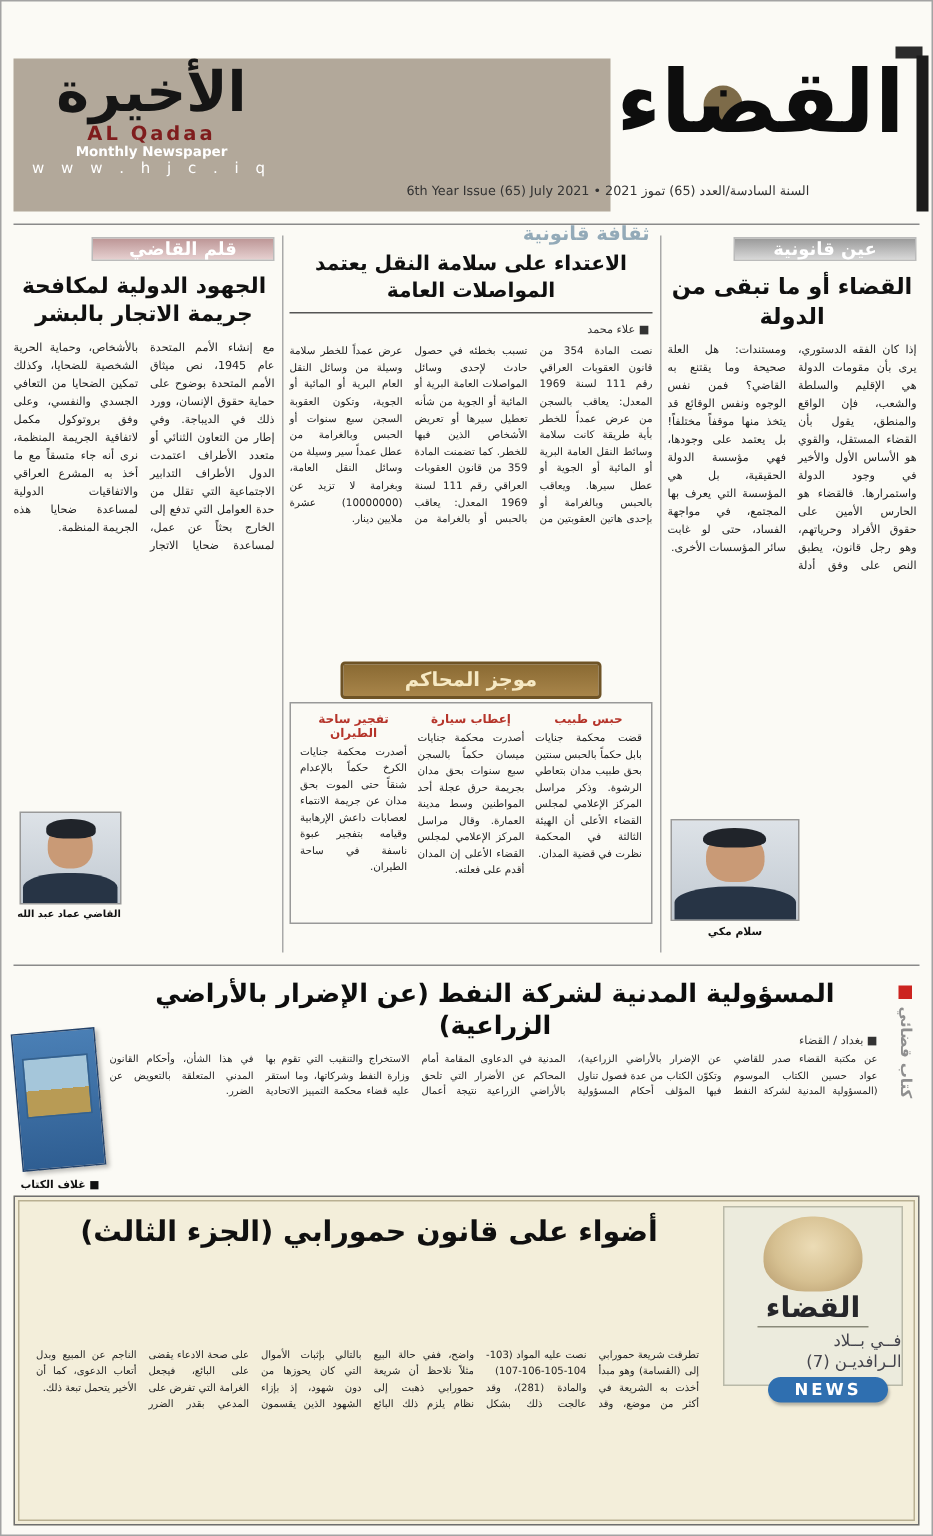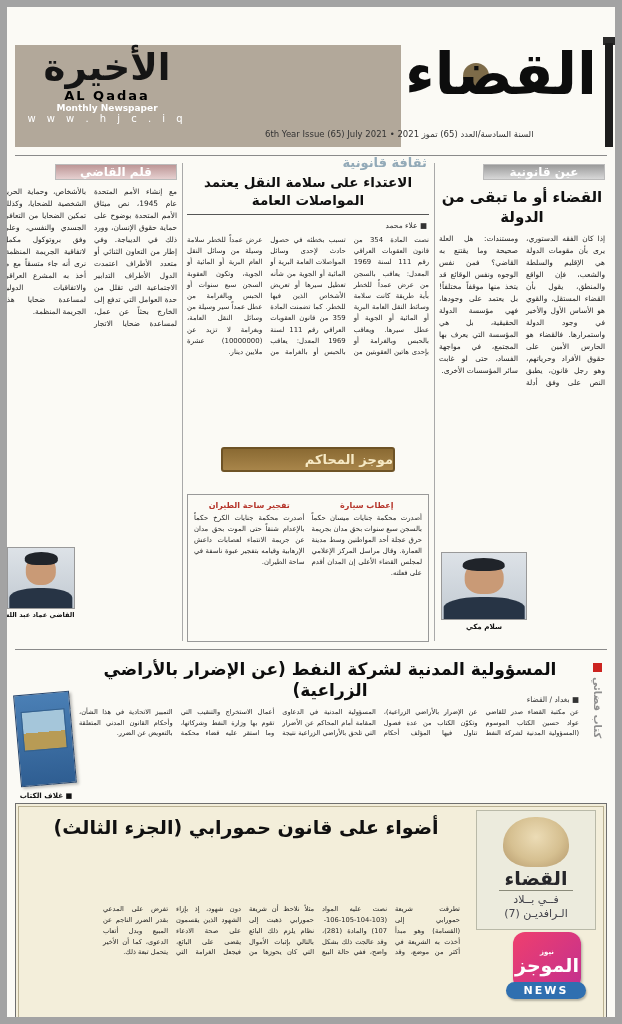--- a/index.html
+++ b/index.html
@@ -1,24 +1,24 @@
 <!DOCTYPE html>
 <html lang="ar"><head>
 <meta charset="utf-8">
 <style>
   html,body{margin:0;padding:0;background:#e8e8e8;}
   .page{position:relative;width:622px;height:1024px;margin:0 auto;background:#fbfaf5;
-        font-family:"DejaVu Sans",sans-serif;direction:rtl;overflow:hidden;border:7px solid #a3a3a3;box-sizing:border-box;}
+        font-family:"DejaVu Sans",sans-serif;direction:rtl;overflow:hidden;border:1px solid #a3a3a3;box-sizing:border-box;}
   .abs{position:absolute;}
   
   .corner-mark{left:596px;top:30px;width:18px;height:8px;background:#2b2b2b;}
   .tan-band{right:214px;left:8px;top:38px;height:102px;background:#b2a89a;}
   .lastpage{position:absolute;left:12px;top:4px;width:160px;text-align:center;direction:rtl;}
   .lastpage-title{font-size:37px;font-weight:bold;color:#151515;line-height:1.05;}
-  .brand-en{font-size:13px;font-weight:bold;color:#000000;letter-spacing:2px;direction:ltr;}
+  .brand-en{font-size:13px;font-weight:bold;color:#7f1d1d;letter-spacing:2px;direction:ltr;}
   .brand-sub{font-size:9px;font-weight:bold;color:#fff;direction:ltr;}
   .website{font-size:10px;color:#fff;letter-spacing:4px;direction:ltr;}
   .masthead{right:10px;top:30px;width:200px;height:86px;text-align:left;direction:rtl;}
   .masthead-title{position:relative;z-index:1;font-size:58px;font-weight:bold;color:#0d0d0d;line-height:1.3;}
   .masthead-accent{position:absolute;z-index:0;left:58px;top:26px;width:26px;height:26px;border-radius:50%;background:#7d6b49;}
   .right-strip{right:2px;top:36px;width:8px;height:104px;background:#1c1c1c;}
   .dateline{right:20px;top:122px;width:330px;font-size:8.5px;color:#333;text-align:left;direction:rtl;}
   .header-rule{left:8px;right:8px;top:148px;border-top:1px solid #8a8a8a;}
   
   .vdiv{width:1px;background:#a9a9a9;}
@@ -41,21 +41,21 @@
   
   .portrait{position:relative;border:1px solid #999;background:linear-gradient(#dde2e7,#c2cad2);overflow:hidden;}
   .portrait .head{position:absolute;top:12%;left:50%;transform:translateX(-50%);width:46%;height:50%;
                   background:#c99a76;border-radius:48% 48% 42% 42%;}
   .portrait .head::before{content:"";position:absolute;top:-10%;left:-4%;right:-4%;height:42%;
                   background:#20242a;border-radius:50% 50% 35% 35%;}
   .portrait .suit{position:absolute;bottom:-2px;left:50%;transform:translateX(-50%);width:96%;height:36%;
                   background:#273445;border-radius:45% 45% 0 0;}
   .caption{font-size:7.2px;font-weight:bold;color:#111;text-align:center;margin-top:2px;}
   
-  .briefs-banner{width:170px;margin:8px auto 22px;padding:3px 0;text-align:right;font-size:13px;font-weight:bold;
+  .briefs-banner{width:170px;margin:8px auto 2px;padding:3px 0;text-align:center;font-size:13px;font-weight:bold;
                  color:#f6e9c4;background:linear-gradient(#8a6a33,#a8854a);border:2px solid #6e5326;border-radius:3px;}
   .briefs-box{border:1px solid #999;padding:6px;display:flex;gap:7px;height:148px;box-sizing:border-box;}
   .brief-col{flex:1;min-width:0;}
   .brief-title{font-size:8px;font-weight:bold;color:#b5342a;text-align:center;margin-bottom:3px;}
   .brief-text{font-size:6.9px;line-height:1.6;color:#222;text-align:justify;}
   
   .section-rule{left:8px;right:8px;top:642px;border-top:1px solid #8a8a8a;}
   .vlabel{right:8px;top:656px;width:20px;height:110px;display:flex;flex-direction:column;align-items:center;}
   .vlabel .sq{width:9px;height:9px;background:#cc2420;margin-bottom:5px;}
   .vlabel .vtext{writing-mode:vertical-rl;font-size:10px;font-weight:bold;color:#8f8f8f;letter-spacing:2px;}
@@ -70,21 +70,21 @@
   .bottom-box{left:8px;right:8px;top:796px;height:220px;background:#f3eeda;border:1.5px solid #6f6f6f;box-sizing:border-box;}
   .bottom-box::before{content:"";position:absolute;inset:2px;border:1px solid #b9b092;pointer-events:none;}
   .ham-headline{right:146px;left:16px;top:12px;position:absolute;font-size:19px;font-weight:bold;color:#101010;text-align:center;}
   .ham-body{position:absolute;right:146px;left:14px;top:52px;bottom:10px;font-size:6.7px;}
   .rafidain{position:absolute;right:10px;top:6px;width:120px;height:120px;background:#ecebdd;border:1px solid #b9b9a8;
             text-align:center;box-sizing:border-box;padding-top:4px;}
   .tablet{width:66px;height:50px;margin:2px auto 2px;background:radial-gradient(ellipse at 50% 40%,#ecdcb6 0%,#d6c091 55%,#b3976a 100%);
           border-radius:48% 48% 42% 42% / 55% 55% 40% 40%;}
   .raf-title{font-size:19px;font-weight:bold;color:#26262a;line-height:1;}
   .raf-divider{width:74px;margin:2px auto;border-top:1px solid #8a8a7a;}
-  .raf-line{font-size:11px;color:#44444c;line-height:1.25;}
+  .raf-line{font-size:11px;color:#44444c;line-height:1.25;text-align:right;}
   
   .news-logo{position:absolute;right:20px;top:128px;width:78px;height:84px;z-index:5;}
   .news-logo .pink{position:relative;width:68px;height:58px;margin:0 auto;border-radius:12px;
             background:linear-gradient(135deg,#ef3f6e,#c2308f);box-shadow:1px 2px 3px rgba(0,0,0,.3);
             display:flex;flex-direction:column;align-items:center;justify-content:center;}
   .news-logo .ar{font-size:19px;font-weight:bold;color:#fff;line-height:1;}
   .news-logo .ar-small{font-size:7px;font-weight:bold;color:#fff;}
   .news-logo .pill{position:relative;margin:-8px auto 0;width:72px;padding:2px 4px;border-radius:10px;background:#2f6fb0;
             color:#fff;font-size:11px;font-weight:bold;text-align:center;letter-spacing:2px;direction:ltr;
             box-shadow:1px 2px 2px rgba(0,0,0,.25);}
@@ -130,32 +130,37 @@
   </div>
 
   <div class="abs col" style="right:186px;top:148px;width:242px;height:484px;">
     <span class="badge-text-teal">ثقافة قانونية</span>
     <div class="headline h-mid">الاعتداء على سلامة النقل يعتمد المواصلات العامة</div>
     <div class="byline">■ علاء محمد</div>
     <div class="bodytext cols3" style="height:204px;font-size:6.9px;">نصت المادة 354 من قانون العقوبات العراقي رقم 111 لسنة 1969 المعدل: يعاقب بالسجن من عرض عمداً للخطر بأية طريقة كانت سلامة وسائط النقل العامة البرية أو المائية أو الجوية أو عطل سيرها. ويعاقب بالحبس وبالغرامة أو بإحدى هاتين العقوبتين من تسبب بخطئه في حصول حادث لإحدى وسائل المواصلات العامة البرية أو المائية أو الجوية من شأنه تعطيل سيرها أو تعريض الأشخاص الذين فيها للخطر. كما تضمنت المادة 359 من قانون العقوبات العراقي رقم 111 لسنة 1969 المعدل: يعاقب بالحبس أو بالغرامة من عرض عمداً للخطر سلامة وسيلة من وسائل النقل العام البرية أو المائية أو الجوية، وتكون العقوبة السجن سبع سنوات أو الحبس وبالغرامة من عطل عمداً سير وسيلة من وسائل النقل العامة، وبغرامة لا تزيد عن (10000000) عشرة ملايين دينار.</div>
     <div class="briefs-banner">موجز المحاكم</div>
     <div class="briefs-box">
       <div class="brief-col">
+        <div class="brief-title">حبس طبيب</div>
+        <div class="brief-text">قضت محكمة جنايات بابل حكماً بالحبس سنتين بحق طبيب مدان بتعاطي الرشوة. وذكر مراسل المركز الإعلامي لمجلس القضاء الأعلى أن الهيئة الثالثة في المحكمة نظرت في قضية المدان.</div>
+      </div>
+      <div class="brief-col">
         <div class="brief-title">إعطاب سيارة</div>
         <div class="brief-text">أصدرت محكمة جنايات ميسان حكماً بالسجن سبع سنوات بحق مدان بجريمة حرق عجلة أحد المواطنين وسط مدينة العمارة. وقال مراسل المركز الإعلامي لمجلس القضاء الأعلى إن المدان أقدم على فعلته.</div>
       </div>
       <div class="brief-col">
         <div class="brief-title">تفجير ساحة الطيران</div>
         <div class="brief-text">أصدرت محكمة جنايات الكرخ حكماً بالإعدام شنقاً حتى الموت بحق مدان عن جريمة الانتماء لعصابات داعش الإرهابية وقيامه بتفجير عبوة ناسفة في ساحة الطيران.</div>
       </div>
     </div>
   </div>
 
   <div class="abs col" style="right:438px;top:154px;width:174px;height:484px;">
     <div class="badge badge-pink">قلم القاضي</div>
+    <div class="headline h-left">الجهود الدولية لمكافحة جريمة الاتجار بالبشر</div>
     <div class="bodytext cols2" style="height:280px;">مع إنشاء الأمم المتحدة عام 1945، نص ميثاق الأمم المتحدة بوضوح على حماية حقوق الإنسان، وورد ذلك في الديباجة. وفي إطار من التعاون الثنائي أو متعدد الأطراف اعتمدت الدول الأطراف التدابير الاجتماعية التي تقلل من حدة العوامل التي تدفع إلى الخارج بحثاً عن عمل، لمساعدة ضحايا الاتجار بالأشخاص، وحماية الحرية الشخصية للضحايا، وكذلك تمكين الضحايا من التعافي الجسدي والنفسي، وعلى وفق بروتوكول مكمل لاتفاقية الجريمة المنظمة، نرى أنه جاء متسقاً مع ما أخذ به المشرع العراقي والاتفاقيات الدولية لمساعدة ضحايا هذه الجريمة المنظمة.</div>
     <div class="abs" style="left:2px;bottom:26px;width:70px;">
       <div class="portrait" style="width:66px;height:60px;">
         <div class="head"></div>
         <div class="suit"></div>
       </div>
       <div class="caption" style="font-size:6.6px;">القاضي عماد عبد الله</div>
     </div>
   </div>
 
@@ -179,21 +184,17 @@
 
     <div class="rafidain">
       <div class="tablet"></div>
       <div class="raf-title">القضاء</div>
       <div class="raf-divider"></div>
       <div class="raf-line">فــي بــلاد</div>
       <div class="raf-line">الـرافديـن (7)</div>
     </div>
 
     <div class="news-logo">
-      <div class="pink">
-        <div class="ar-small">نيوز</div>
-        <div class="ar">الموجز</div>
-      </div>
       <div class="pill">NEWS</div>
     </div>
   </div>
 
 </div>
 
 </body></html>

